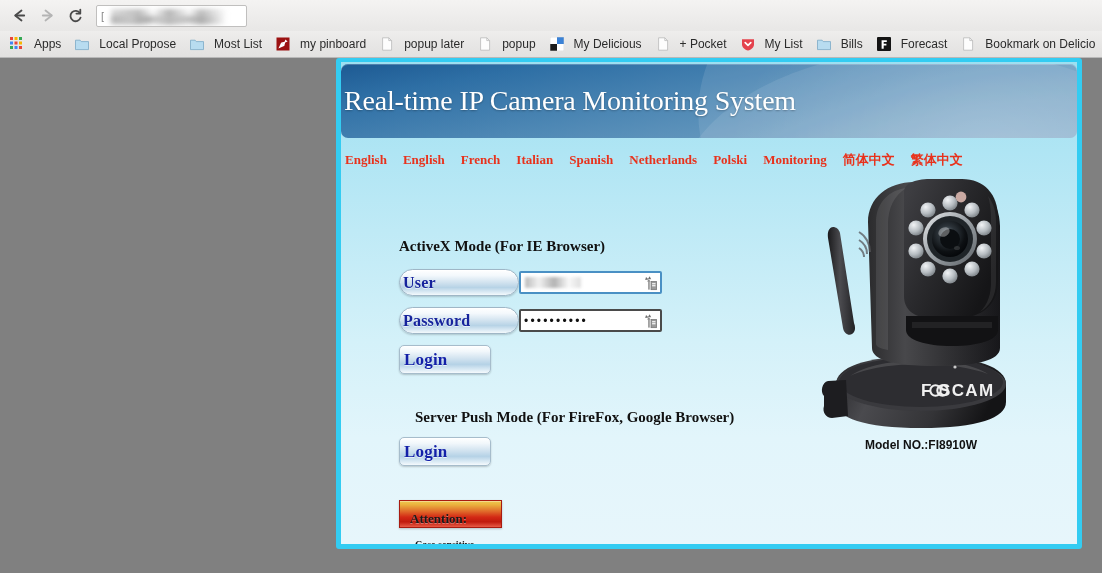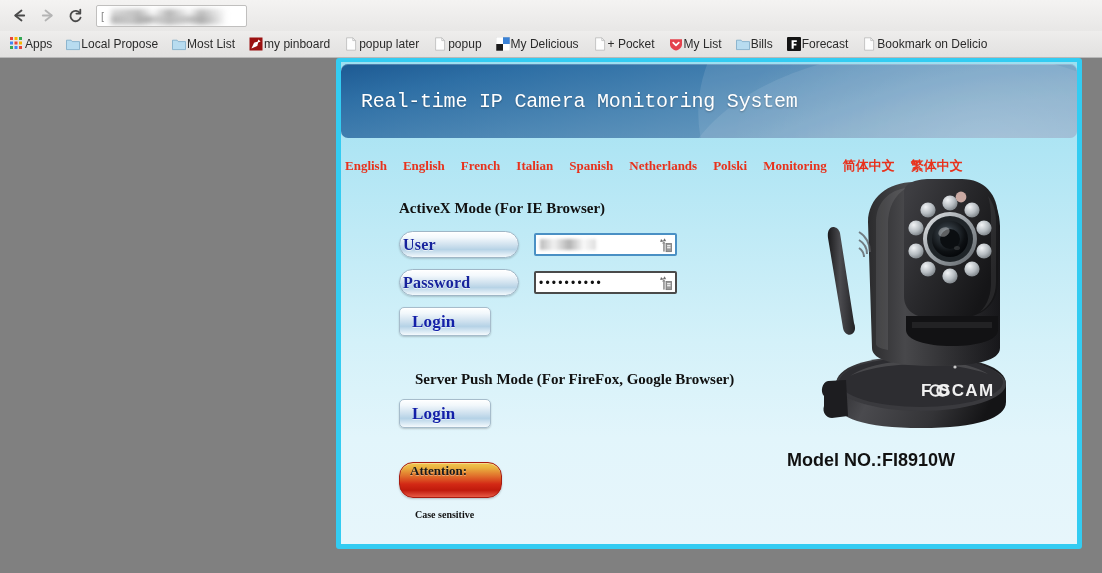--- a/index.html
+++ b/index.html
@@ -103,21 +103,21 @@
     padding: 0 3px;
     gap: 0px;
     background: linear-gradient(#eeedec, #e2e1e0);
     overflow: hidden;
     white-space: nowrap;
   }
 
   .bm {
     display: flex;
     align-items: center;
-    gap: 1px;
+    gap: 10px;
     padding: 2px 7px;
     border-radius: 2px;
     cursor: pointer;
     font-size: 12px;
     color: #2b2b2b;
     font-family: "Liberation Sans", sans-serif;
     flex: 0 0 auto;
   }
   .bm-label { white-space: nowrap; }
 
@@ -185,35 +185,35 @@
     position: absolute;
     right: -120px;
     bottom: -210px;
     width: 520px;
     height: 300px;
     border-radius: 50%;
     background: rgba(255,255,255,0.09);
   }
   .banner-title {
     position: absolute;
-    left: 20px;
+    left: 3px;
     top: 50%;
     transform: translateY(-50%);
     color: #ffffff;
-    font-size: 20px;
+    font-size: 28px;
     font-weight: 400;
-    font-family: Liberation Mono, monospace;
+    font-family: Liberation Serif, serif;
     letter-spacing: -0.2px;
     text-shadow: 0 1px 2px rgba(0,0,0,0.28);
     z-index: 2;
   }
 
   
   .lang-bar {
-    margin-top: 16px;
+    margin-top: 10px;
     padding: 3px 0 3px 4px;
     display: flex;
     align-items: center;
     gap: 0;
     background: transparent;
   }
   .lang-link {
     color: #e8321c;
     font-family: "Liberation Serif", serif;
     font-weight: bold;
@@ -230,26 +230,26 @@
     position: relative;
     padding: 22px 0 0 58px;
   }
 
   .mode-title {
     font-family: "Liberation Serif", serif;
     font-weight: bold;
     font-size: 15px;
     color: #111111;
     margin-bottom: 14px;
+    margin-top: 44px;
   }
 
   .field-row {
     display: flex;
     align-items: center;
-    gap: 15px;
     margin-bottom: 11px;
   }
 
   .pill-btn {
     width: 120px;
     height: 27px;
     border-radius: 14px;
     border: 1px solid #9fb6c6;
     background: linear-gradient(180deg,
       #ffffff 0%,
@@ -289,21 +289,21 @@
       #dcebf5 88%,
       #f5fafd 100%);
     box-shadow: 0 1px 2px rgba(0,0,0,0.2), inset 0 1px 0 rgba(255,255,255,0.9);
     position: relative;
     display: flex;
     align-items: center;
     cursor: pointer;
     margin-top: 11px;
   }
   .login-btn .pill-label {
-    left: 12px;
+    left: 4px;
     font-size: 17px;
     color: #1320a8;
   }
 
   .text-input {
     width: 143px;
     height: 23px;
     border: 2px solid #4a90c4;
     border-radius: 2px;
     background: #ffffff;
@@ -345,32 +345,32 @@
     top: 50%;
     transform: translateY(-50%);
     width: 15px;
     height: 16px;
   }
 
   
   .attention-wrap { margin-top: 34px; }
   .attention-badge {
     width: 103px;
-    height: 36px;
-    border-radius: 14px;
+    height: 28px;
+    border-radius: 0;
     border: 1px solid #a81b10;
     background: linear-gradient(180deg,
       #f0c84f 0%,
       #eab23f 14%,
       #e06a2a 40%,
       #d32915 62%,
       #c01a0c 80%,
       #e85a45 100%);
     display: flex;
-    align-items: flex-start;
+    align-items: flex-end;
     padding-left: 10px;
     box-shadow: 0 1px 2px rgba(0,0,0,0.22), inset 0 1px 0 rgba(255,255,255,0.35);
   }
   .attention-badge span {
     font-family: "Liberation Serif", serif;
     font-weight: bold;
     font-size: 13px;
     color: #1a1a1a;
     text-shadow: 0 1px 0 rgba(255,255,255,0.35);
   }
@@ -384,26 +384,27 @@
     margin-left: 16px;
   }
   .note-line.second { margin-top: 9px; margin-left: 15px; }
 
   
   .camera-block {
     position: absolute;
     right: 22px;
     top: 108px;
     width: 268px;
+    text-align: center;
   }
   .camera-svg { display: block; margin: 0 auto; }
   .camera-model {
-    margin-top: 12px;
+    margin-top: 0;
     font-family: "Liberation Sans", sans-serif;
-    font-size: 18px;
+    font-size: 12px;
     font-weight: bold;
     color: #111111;
   }
 </style>
 </head>
 <body>
 
 <div class="browser-chrome">
 
   <div class="nav-bar">

